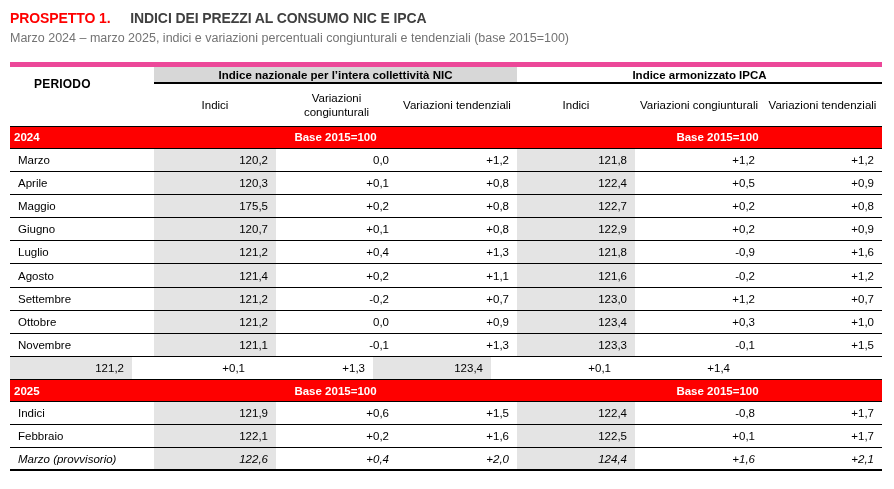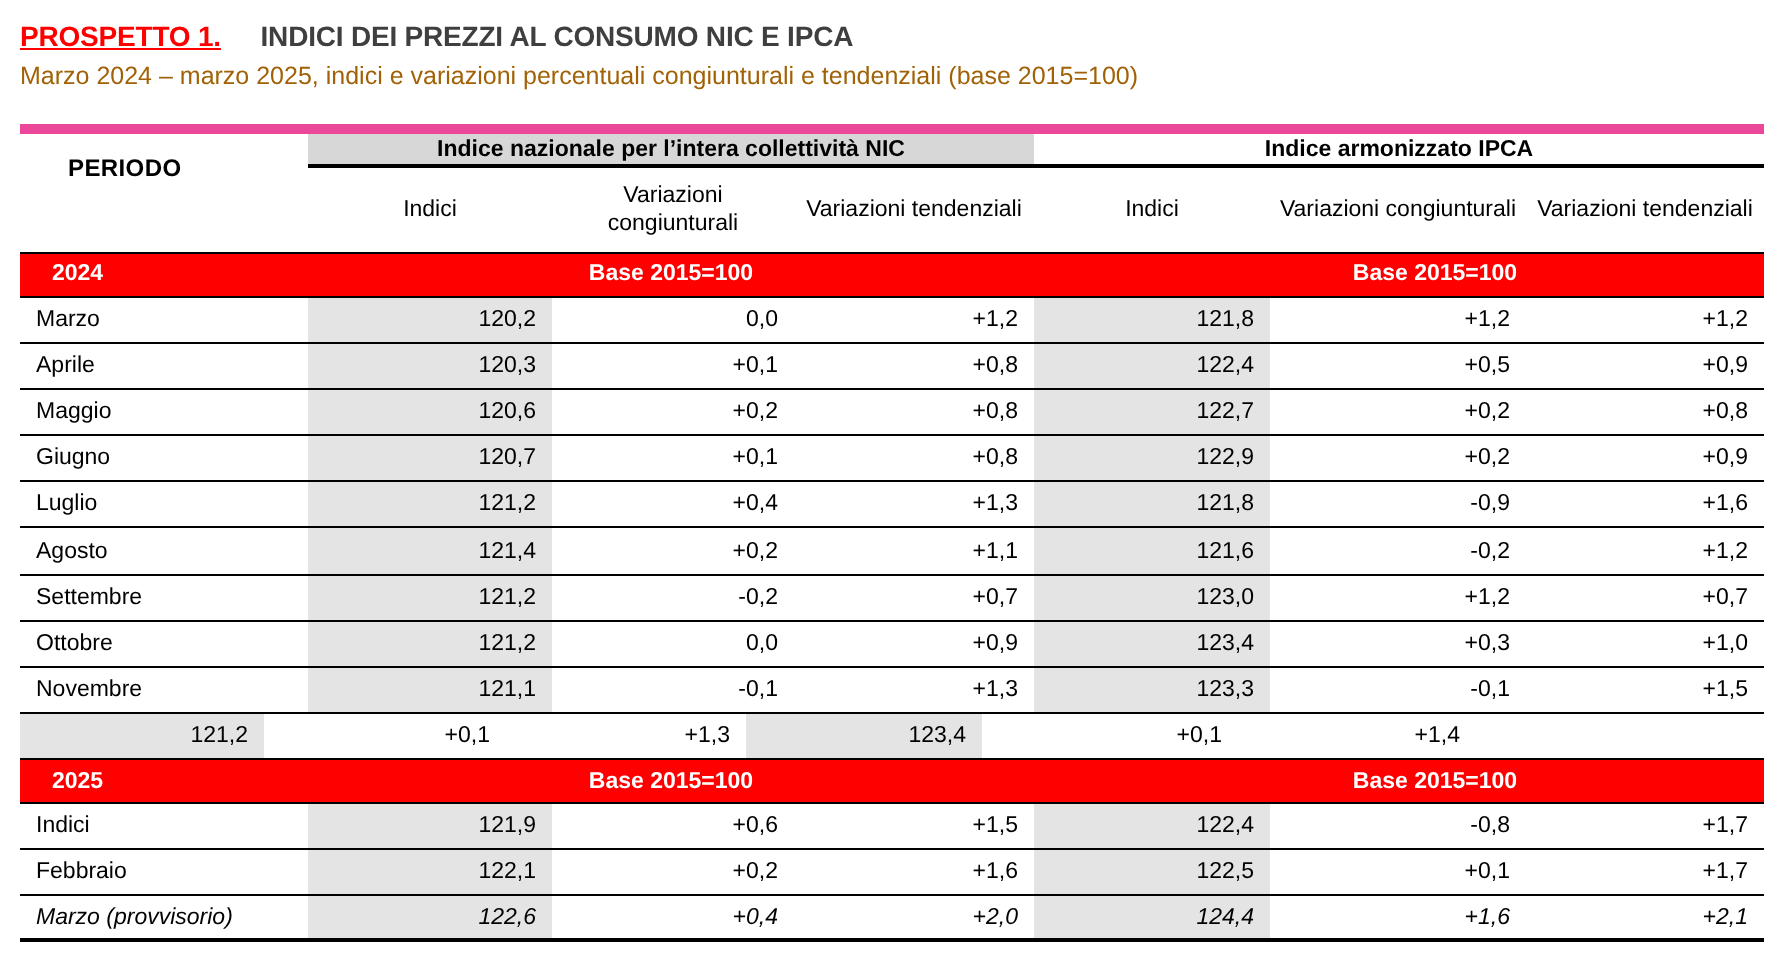--- a/index.html
+++ b/index.html
@@ -6,23 +6,23 @@
   html, body { background: #ffffff; }
   body {
     width: 894px; height: 489px;
     font-family: "Liberation Sans", "DejaVu Sans", sans-serif;
     color: #000;
   }
   .page { position: relative; width: 894px; height: 489px; overflow: hidden; background: #fff; }
 
   
   .title { position: absolute; left: 10px; top: 10px; font-size: 14px; font-weight: bold; letter-spacing: -0.1px; white-space: nowrap; }
-  .t-red  { color: var(--red, #fe0000); text-decoration: underline; }
+  .t-red  { color: var(--red, #fe0000); }
   .t-dark { color: #3f3f3f; margin-left: 16px; }
-  .subtitle { position: absolute; left: 10px; top: 31px; font-size: 12.5px; color: #a16207; white-space: nowrap; }
+  .subtitle { position: absolute; left: 10px; top: 31px; font-size: 12.5px; color: #737373; white-space: nowrap; }
 
   
   .tbl { position: absolute; left: 10px; top: 62px; width: 872px; border-top: 5px solid #ec4899; font-size: 11.5px; }
   .thead { position: relative; }
   .hrow1, .hrow2, .row { display: flex; }
 
   .c1 { width: 144px; } .c2 { width: 122px; } .c3 { width: 121px; } .c4 { width: 120px; }
   .c5 { width: 118px; } .c6 { width: 128px; } .c7 { width: 119px; }
   .spanNic { width: 363px; } .spanIpca { width: 365px; }
 
@@ -30,21 +30,21 @@
   .gh { display: flex; align-items: center; justify-content: center; font-weight: bold; border-bottom: 2.5px solid #000; }
   .nic-gray { background: var(--hdr-gray, #d7d7d7); }
 
   .hrow2 { height: 43px; border-bottom: 1.5px solid #000; }
   .hrow2 .sub { display: flex; align-items: center; justify-content: center; text-align: center; line-height: 1.25; padding: 0 4px; }
 
   .periodo { position: absolute; left: 8px; top: 10px; font-weight: bold; font-size: 12px; letter-spacing: 0.2px; padding-left: 16px; }
 
   .band { height: 21.5px; background: var(--red, #fe0000); color: #fff; font-weight: bold; border-bottom: 1.5px solid #000; }
   .bc { display: flex; align-items: center; }
-  .band .c1 { padding-left: 16px; }
+  .band .c1 { padding-left: 4px; }
   .bc.spanNic, .bc.spanIpca { justify-content: center; }
   .nudge { padding-left: 36px; }
 
   .data-row { height: 23.2px; border-bottom: 1.5px solid #000; }
   .data-row.last { border-bottom: 2.5px solid #000; font-style: italic; }
   .dc { display: flex; align-items: center; }
   .plabel { padding-left: 8px; }
   .num { justify-content: flex-end; padding-right: 8px; font-variant-numeric: tabular-nums; }
   .gray { background: var(--col-gray, #e4e4e4); }
 </style>
@@ -96,21 +96,21 @@
           <div class="dc c1 plabel">Aprile</div>
           <div class="dc num c2 gray">120,3</div>
           <div class="dc num c3">+0,1</div>
           <div class="dc num c4">+0,8</div>
           <div class="dc num c5 gray">122,4</div>
           <div class="dc num c6">+0,5</div>
           <div class="dc num c7">+0,9</div>
         </div>
         <div class="row data-row">
           <div class="dc c1 plabel">Maggio</div>
-          <div class="dc num c2 gray">120,6</div>
+          <div class="dc num c2 gray">175,5</div>
           <div class="dc num c3">+0,2</div>
           <div class="dc num c4">+0,8</div>
           <div class="dc num c5 gray">122,7</div>
           <div class="dc num c6">+0,2</div>
           <div class="dc num c7">+0,8</div>
         </div>
         <div class="row data-row">
           <div class="dc c1 plabel">Giugno</div>
           <div class="dc num c2 gray">120,7</div>
           <div class="dc num c3">+0,1</div>

